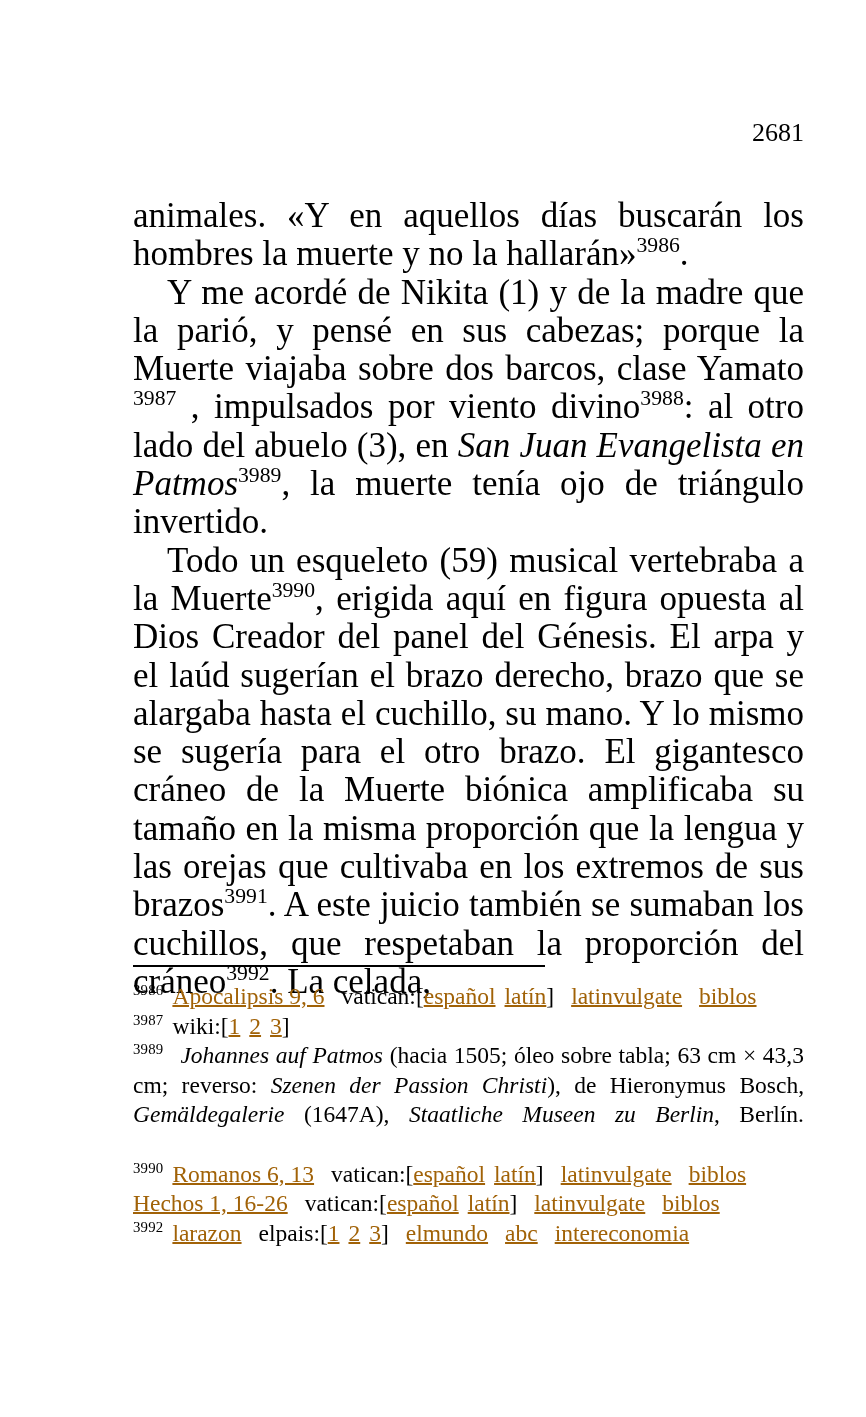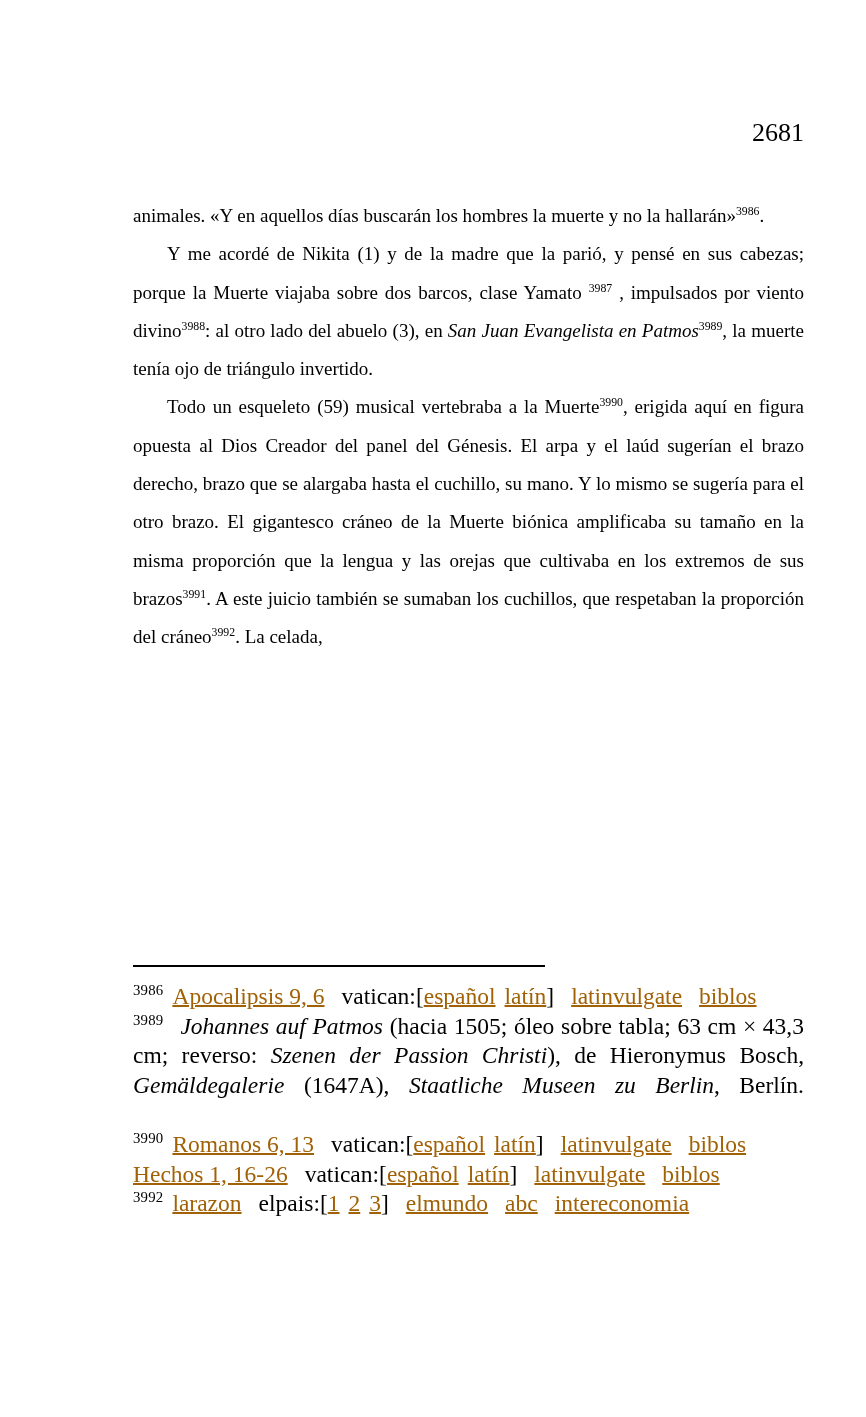--- a/index.html
+++ b/index.html
@@ -36,21 +36,21 @@
 
   .body-col {
     position: absolute;
     left: 117px;
     top: 157px;
     width: 671px;
   }
 
   p.para {
     margin: 0;
-    font-size: 19px;
+    font-size: 35px;
     line-height: 38.3px;
     text-align: justify;
     text-justify: inter-word;
     -webkit-hyphens: none;
     hyphens: none;
   }
   p.para.indent {
     text-indent: 34px;
     font-family: Liberation Serif, serif;
   }
@@ -133,20 +133,23 @@
       <p class="para indent"><span>Todo un esqueleto (59) musical vertebraba a la Muerte</span><sup class="fn">3990</sup><span>, erigida aquí en figura opuesta al Dios Creador del panel del Génesis. El arpa y el laúd sugerían el brazo derecho, brazo que se alargaba hasta el cuchillo, su mano. Y lo mismo se sugería para el otro brazo. El gigantesco cráneo de la Muerte biónica amplificaba su tamaño en la misma proporción que la lengua y las orejas que cultivaba en los extremos de sus brazos</span><sup class="fn">3991</sup><span>. A este juicio también se sumaban los cuchillos, que respetaban la proporción del cráneo</span><sup class="fn">3992</sup><span>. La celada,</span></p>
     </div>
 
   <div class="fn-rule"></div>
 
   <div class="notes">
       <div class="note">
         <span class="note-line"><span class="note-num">3986</span><span class="sp1"></span><span class="lnk">Apocalipsis 9, 6</span><span class="sp2"></span><span>vatican:[</span><span class="lnk">español</span><span class="sp1"></span><span class="lnk">latín</span><span>]</span><span class="sp2"></span><span class="lnk">latinvulgate</span><span class="sp2"></span><span class="lnk">biblos</span></span>
       </div>
       <div class="note">
+        <span class="note-line"><span class="note-num">3987</span><span class="sp1"></span><span>wiki:[</span><span class="lnk">1</span><span class="sp1"></span><span class="lnk">2</span><span class="sp1"></span><span class="lnk">3</span><span>]</span></span>
+      </div>
+      <div class="note">
         <div class="note-j"><span class="note-num">3989</span><span class="sp2"></span><i class="it">Johannes auf Patmos</i><span> (hacia 1505; óleo sobre tabla; 63 cm × 43,3 cm; reverso: </span><i class="it">Szenen der Passion Christi</i><span>), de Hieronymus Bosch, </span><i class="it">Gemäldegalerie</i><span> (1647A), </span><i class="it">Staatliche Museen zu Berlin</i><span>, Berlín.</span></div>
       </div>
       <div class="note">
         <span class="note-line"><span class="note-num">3990</span><span class="sp1"></span><span class="lnk">Romanos 6, 13</span><span class="sp2"></span><span>vatican:[</span><span class="lnk">español</span><span class="sp1"></span><span class="lnk">latín</span><span>]</span><span class="sp2"></span><span class="lnk">latinvulgate</span><span class="sp2"></span><span class="lnk">biblos</span></span>
         <span class="note-line"><span class="lnk">Hechos 1, 16-26</span><span class="sp2"></span><span>vatican:[</span><span class="lnk">español</span><span class="sp1"></span><span class="lnk">latín</span><span>]</span><span class="sp2"></span><span class="lnk">latinvulgate</span><span class="sp2"></span><span class="lnk">biblos</span></span>
       </div>
       <div class="note">
         <span class="note-line"><span class="note-num">3992</span><span class="sp1"></span><span class="lnk">larazon</span><span class="sp2"></span><span>elpais:[</span><span class="lnk">1</span><span class="sp1"></span><span class="lnk">2</span><span class="sp1"></span><span class="lnk">3</span><span>]</span><span class="sp2"></span><span class="lnk">elmundo</span><span class="sp2"></span><span class="lnk">abc</span><span class="sp2"></span><span class="lnk">intereconomia</span></span>
       </div>
     </div>

